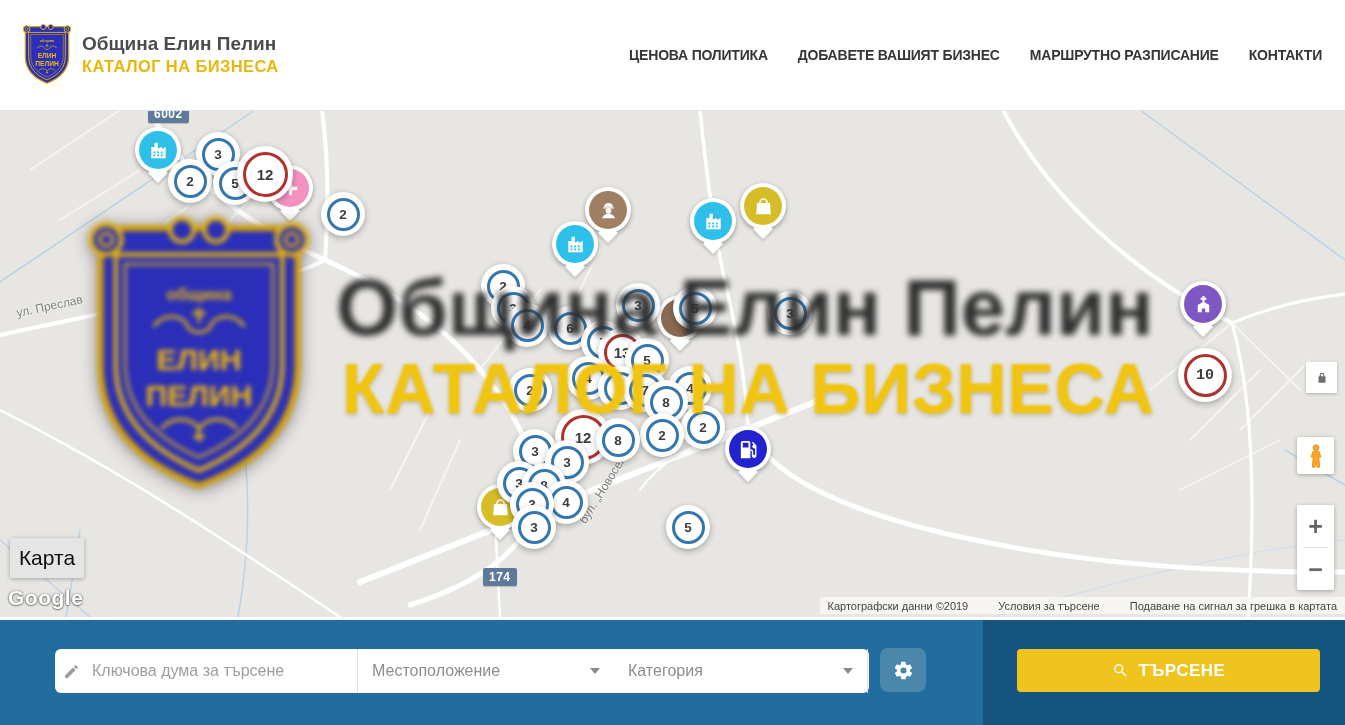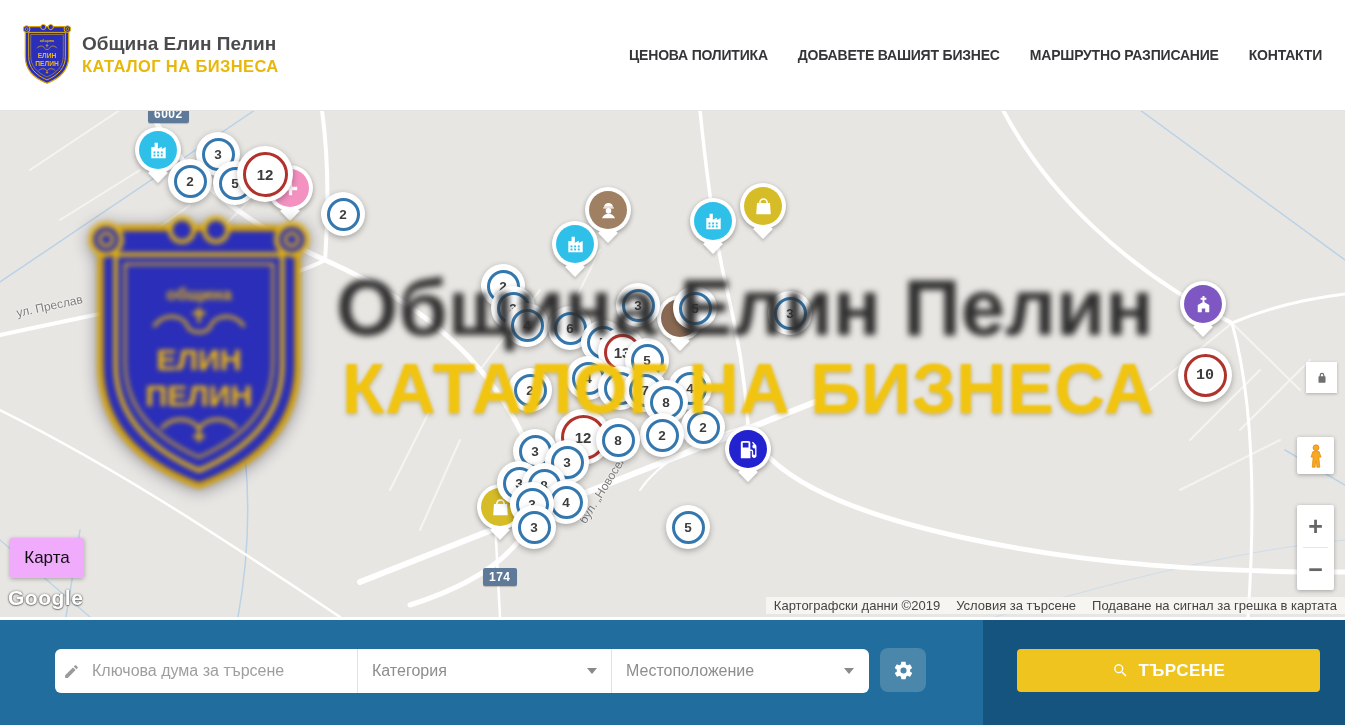--- a/index.html
+++ b/index.html
@@ -31,26 +31,26 @@
   .cluster .ring{border-radius:50%;background:#fff;display:flex;align-items:center;justify-content:center;font-weight:bold;color:#3d3d3d;border:3px solid #3377ae;box-sizing:border-box;font-size:13.5px;}
 
   
   #watermark{position:absolute;left:0;top:0;width:1345px;height:725px;pointer-events:none;z-index:6;}
   #wm-shield{position:absolute;left:85px;top:213px;width:228px;height:284px;filter:blur(2.6px) drop-shadow(0 2px 8px rgba(0,0,40,.45));}
   #wm-line1{position:absolute;left:336px;top:262px;width:880px;font-size:80px;font-weight:bold;color:#2f2f2f;white-space:nowrap;filter:blur(3.2px);letter-spacing:0px;}
   #wm-line2{position:absolute;left:342px;top:349px;width:860px;font-size:70px;font-weight:bold;color:#f1c410;white-space:nowrap;filter:blur(1.3px);letter-spacing:.5px;text-shadow:0 2px 4px rgba(110,85,0,.35);}
 
   
   #maptype{position:absolute;left:10px;top:538px;display:flex;z-index:8;box-shadow:0 1px 4px rgba(0,0,0,.3);border-radius:2px;overflow:hidden;}
-  #maptype .mt{background:#f0abfc;height:40px;display:flex;align-items:center;justify-content:center;font-size:17px;cursor:pointer;}
+  #maptype .mt{background:#e5e5e5;height:40px;display:flex;align-items:center;justify-content:center;font-size:21px;cursor:pointer;}
   #mt-map{width:74px;color:#0f0f0f;font-weight:500;}
   #mt-sat{width:106px;color:#565656;border-left:1px solid #e6e6e6;}
   #glogo{position:absolute;left:8px;top:586px;z-index:8;font-size:21px;font-weight:bold;color:#fff;letter-spacing:.5px;cursor:pointer;
     text-shadow:0 1px 1px rgba(0,0,0,.35),0 0 3px rgba(0,0,0,.3),1px 0 1px rgba(0,0,0,.2),-1px 0 1px rgba(0,0,0,.2);}
-  #attrib{position:absolute;right:0px;top:597px;height:17px;z-index:8;display:flex;align-items:center;gap:16px;background:rgba(248,247,245,.85);padding:0 8px;font-size:13px;color:#444;}
+  #attrib{position:absolute;right:0px;top:597px;height:17px;z-index:8;display:flex;align-items:center;gap:30px;background:rgba(248,247,245,.85);padding:0 8px;font-size:11px;color:#444;}
   #attrib span{white-space:nowrap;}
   #lock-btn{position:absolute;left:1306px;top:362px;width:31px;height:31px;background:#fff;z-index:8;display:flex;align-items:center;justify-content:center;box-shadow:0 1px 3px rgba(0,0,0,.25);cursor:pointer;}
   #pegman{position:absolute;left:1297px;top:437px;width:37px;height:37px;background:#fff;border-radius:2px;z-index:8;display:flex;align-items:center;justify-content:center;box-shadow:0 1px 4px rgba(0,0,0,.3);cursor:pointer;}
   #zoomctl{position:absolute;left:1297px;top:505px;width:37px;height:85px;background:#fff;border-radius:2px;z-index:8;box-shadow:0 1px 4px rgba(0,0,0,.3);display:flex;flex-direction:column;}
   .zbtn{flex:1;display:flex;align-items:center;justify-content:center;font-size:25px;color:#666;font-weight:bold;cursor:pointer;}
   #zoom-divider{height:1px;background:#e6e6e6;margin:0 6px;}
 
   
   #searchbar{position:absolute;left:0;top:620px;width:1345px;height:105px;background:#216d9e;z-index:10;}
   #searchbar-right{position:absolute;left:983px;top:0;width:362px;height:105px;background:#15547e;}
@@ -382,26 +382,26 @@
 
   <div id="searchbar">
     <div id="searchbar-right"></div>
     <div id="search-form">
       <div class="fld" id="fld-keyword">
         <svg width="17" height="17" viewBox="0 0 24 24">
             <path fill="#9b9b9b" d="M3 17.2V21h3.8L17.8 9.9l-3.7-3.7L3 17.2zM20.7 7c.4-.4.4-1 0-1.4l-2.3-2.3c-.4-.4-1-.4-1.4 0l-1.8 1.8 3.7 3.7L20.7 7z"></path>
           </svg>
         <input type="text" placeholder="Ключова дума за търсене" style="">
       </div>
+      <div class="fld select-like" id="fld-location">
+        <span class="sel-text">Местоположение</span>
+        <span class="caret"></span>
+      </div>
       <div class="fld select-like" id="fld-category">
         <span class="sel-text">Категория</span>
-        <span class="caret"></span>
-      </div>
-      <div class="fld select-like" id="fld-location">
-        <span class="sel-text">Местоположение</span>
         <span class="caret"></span>
       </div>
     </div>
     <button id="gear-btn">
       <svg width="21" height="21" viewBox="0 0 24 24">
           <path fill="#fff" d="M19.4 13c0-.3.1-.6.1-1s0-.7-.1-1l2.1-1.7c.2-.2.2-.4.1-.6l-2-3.5c-.1-.2-.4-.3-.6-.2l-2.5 1c-.5-.4-1.1-.7-1.7-1l-.4-2.6c0-.2-.2-.4-.5-.4h-4c-.2 0-.4.2-.5.4l-.4 2.6c-.6.2-1.2.6-1.7 1l-2.5-1c-.2-.1-.5 0-.6.2l-2 3.5c-.1.2-.1.5.1.6L4.5 11c0 .3-.1.6-.1 1s0 .7.1 1l-2.1 1.7c-.2.2-.2.4-.1.6l2 3.5c.1.2.4.3.6.2l2.5-1c.5.4 1.1.7 1.7 1l.4 2.6c0 .2.2.4.5.4h4c.2 0 .4-.2.5-.4l.4-2.6c.6-.2 1.2-.6 1.7-1l2.5 1c.2.1.5 0 .6-.2l2-3.5c.1-.2.1-.5-.1-.6L19.4 13zM12 15.5a3.5 3.5 0 1 1 0-7 3.5 3.5 0 0 1 0 7z"></path>
         </svg>
     </button>
     <button id="search-btn">
       <svg width="17" height="17" viewBox="0 0 24 24">

